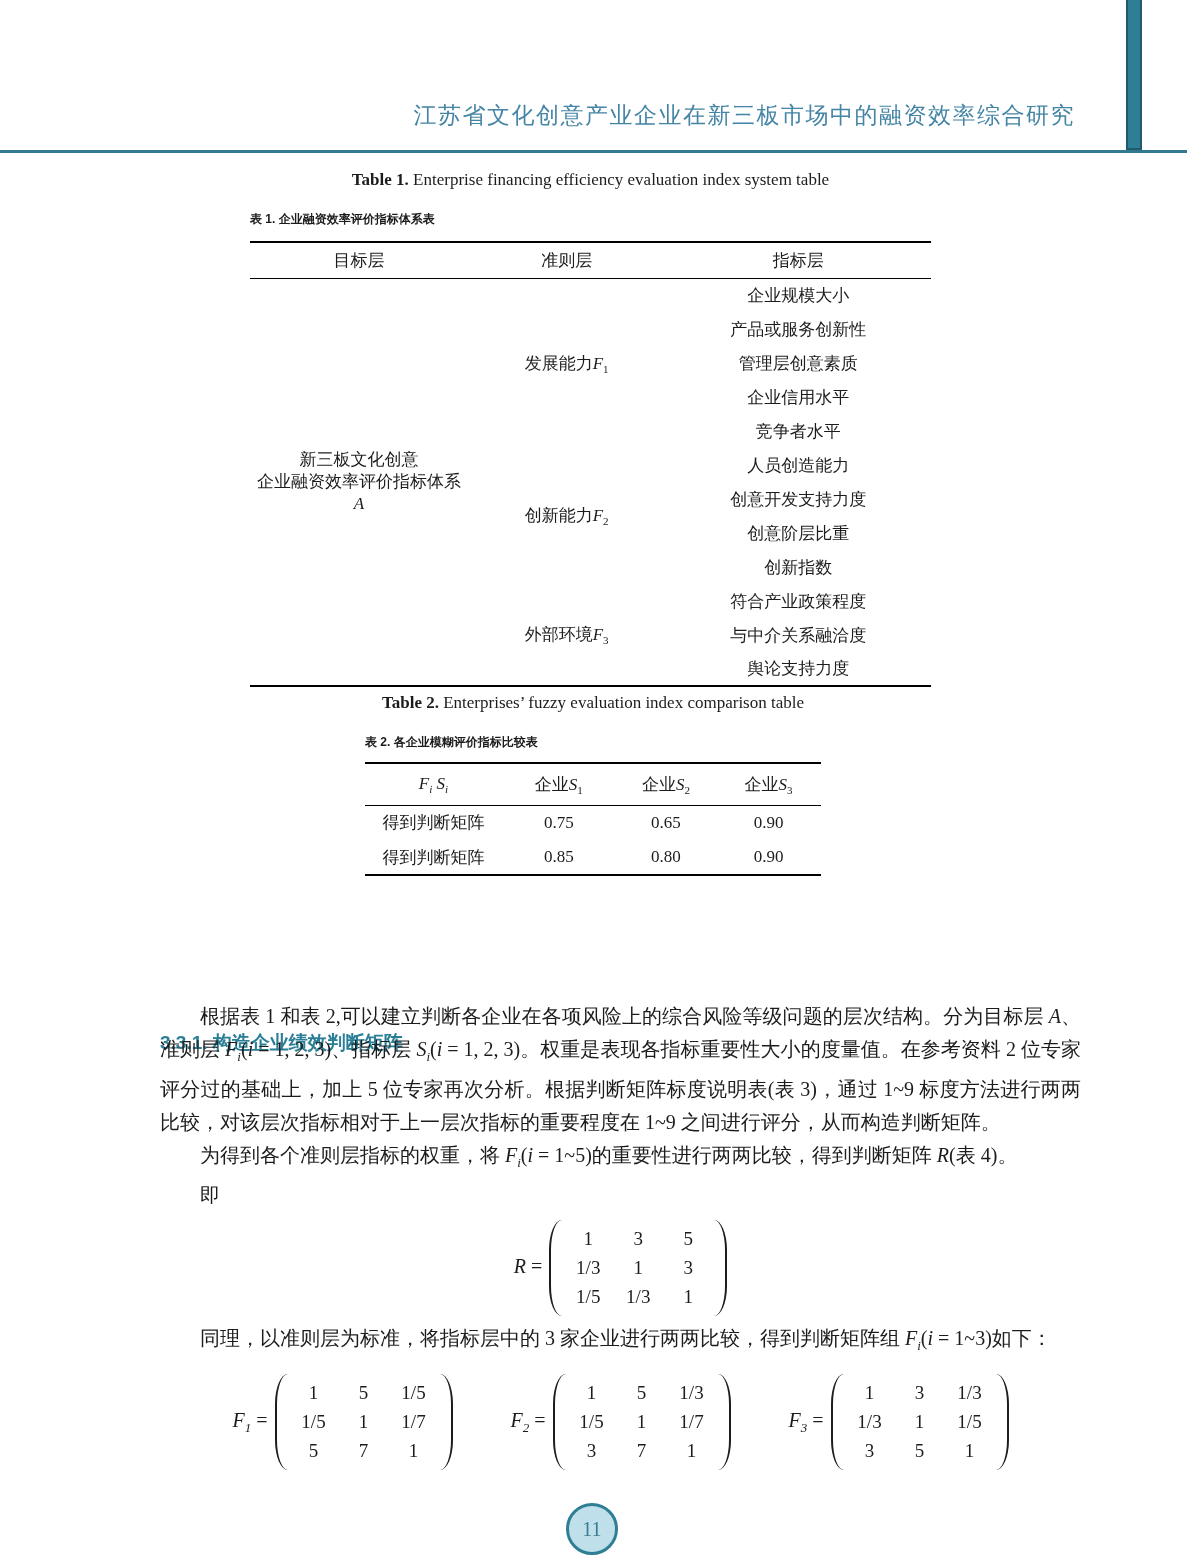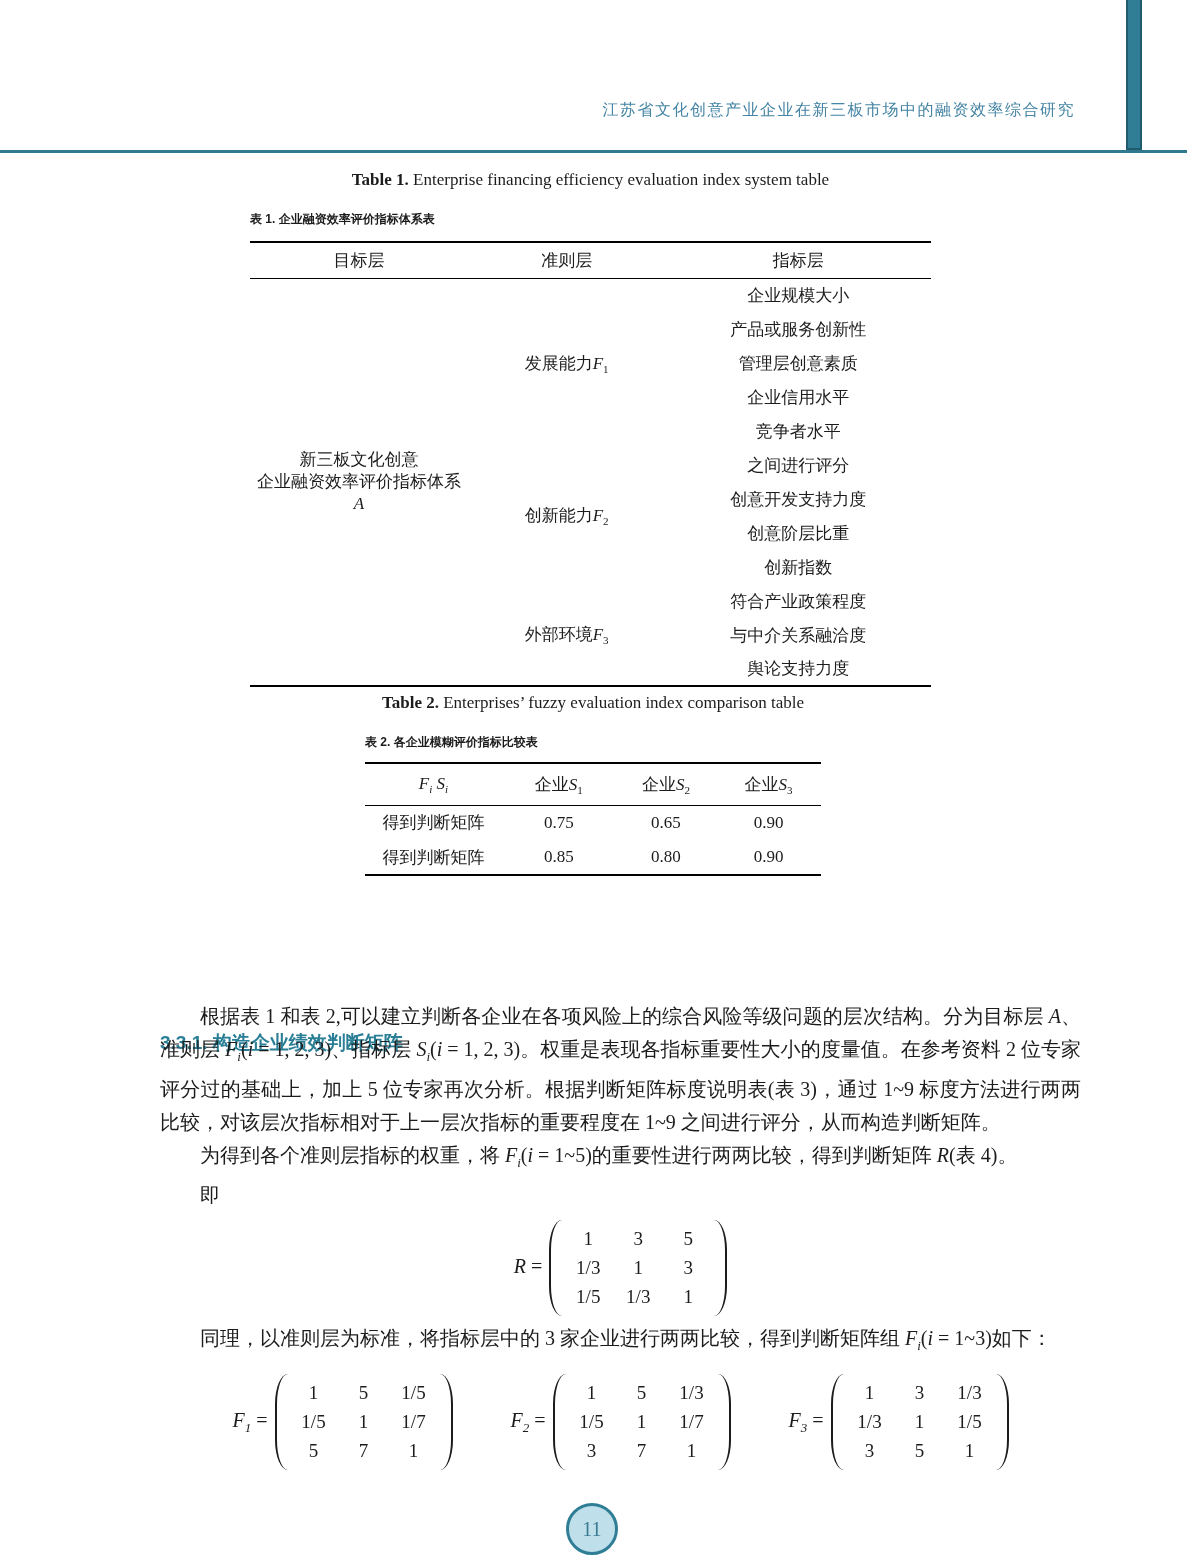--- a/index.html
+++ b/index.html
@@ -6,21 +6,21 @@
     --teal:#2f7e96; --teal-dark:#1f5a6d; --header-text:#4484a4; --rule:#30798f;
     --heading:#2a7f96; --circle-fill:#bfe0ea; --circle-text:#3a7b91; --ink:#1c1c1c;
   }
   *{margin:0;padding:0;box-sizing:border-box;}
   html,body{background:#ffffff;}
   body{font-family:"Liberation Serif","DejaVu Serif",serif;color:var(--ink);}
   .page{position:relative;width:1187px;height:1563px;margin:0 auto;background:#ffffff;overflow:hidden;}
 
   
   .top-bar{position:absolute;left:1126px;top:0;width:16px;height:150px;background:var(--teal);border:2px solid var(--teal-dark);border-top:none;}
-  .running-head{position:absolute;top:100px;right:112px;font-size:16px;letter-spacing:1.5px;color:var(--header-text);font-family:Liberation Serif, serif;text-align:center;}
+  .running-head{position:absolute;top:100px;right:112px;font-size:23px;letter-spacing:1.5px;color:var(--header-text);font-family:Liberation Serif, serif;text-align:center;}
   .header-rule{position:absolute;top:150px;left:0;width:100%;height:3px;background:var(--rule);}
 
   
   .cap-en{font-size:17px;line-height:23px;text-align:center;}
   .cap-en .cap-label{font-weight:bold;}
   .cap-zh{font-family:"Liberation Sans","DejaVu Sans",sans-serif;font-weight:bold;font-size:12px;line-height:24px;margin-top:16px;}
 
   
   table{border-collapse:collapse;width:100%;font-size:17px;}
   .sci-table{border-top:2px solid #000;border-bottom:2px solid #000;}
@@ -105,21 +105,21 @@
             <td>管理层创意素质</td>
           </tr>
         <tr>
             <td>企业信用水平</td>
           </tr>
         <tr>
             <td>竞争者水平</td>
           </tr>
         <tr>
           <td rowspan="4"><span>创新能力</span><span class="it">F</span><sub>2</sub></td>
-          <td>之间进行评分</td>
+          <td>人员创造能力</td>
         </tr>
         <tr>
             <td>创意开发支持力度</td>
           </tr>
         <tr>
             <td>创意阶层比重</td>
           </tr>
         <tr>
             <td>创新指数</td>
           </tr>

